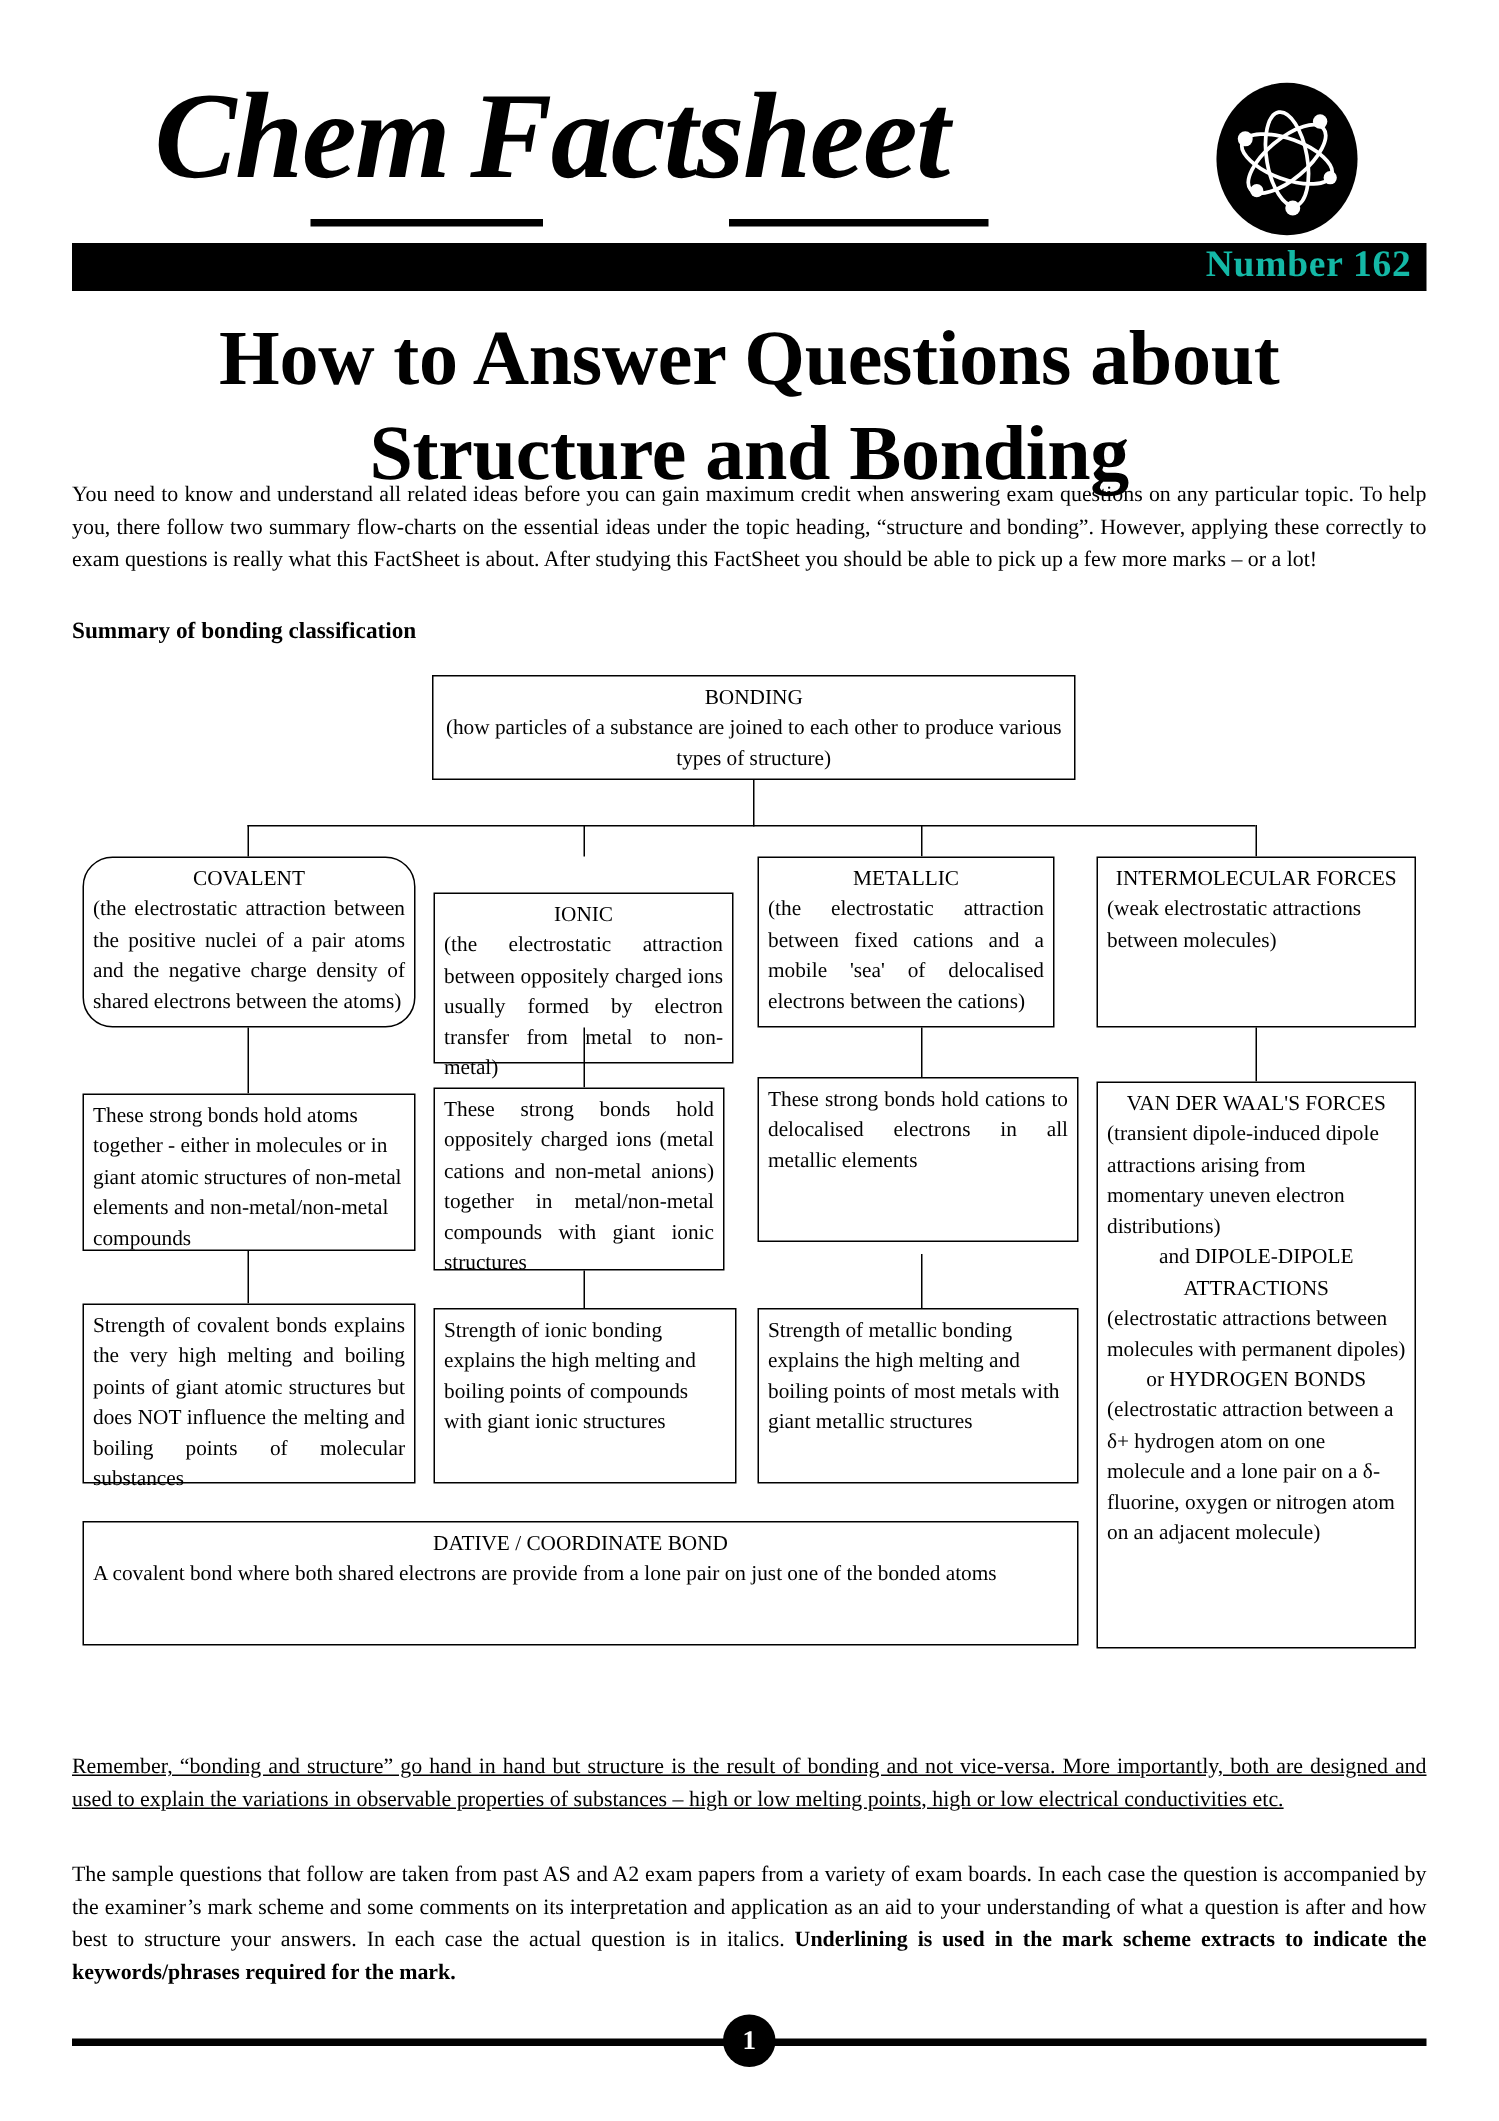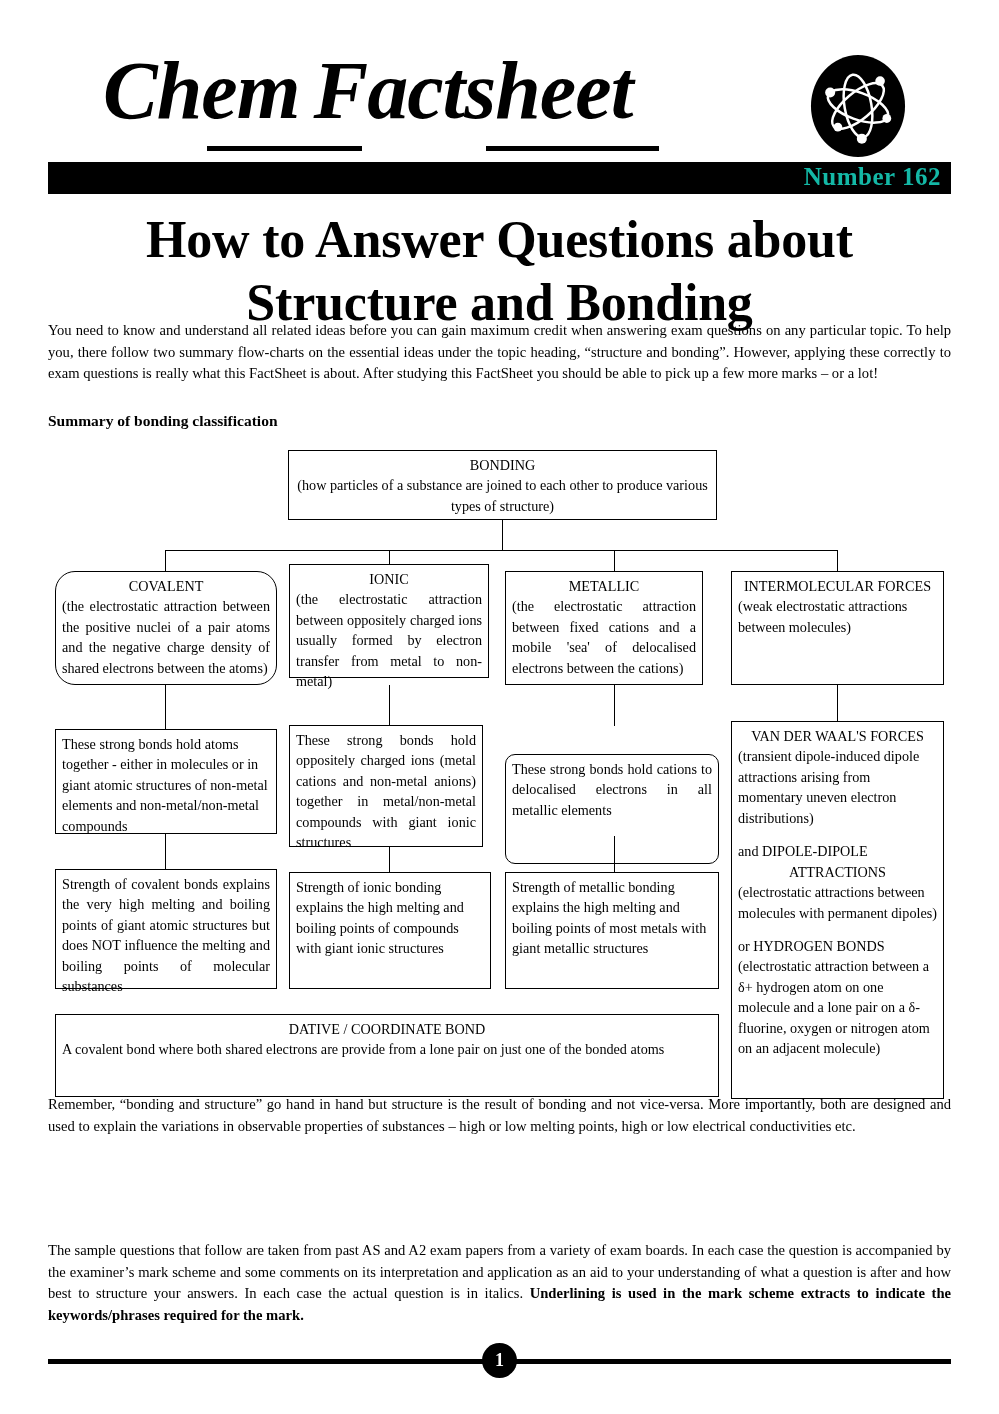--- a/index.html
+++ b/index.html
@@ -103,21 +103,21 @@
   }
   #intro-para { top: 320px; }
   .section-heading {
     position: absolute;
     left: 48px;
     top: 412px;
     font-family: "Liberation Serif", "DejaVu Serif", serif;
     font-weight: bold;
     font-size: 15.5px;
   }
-  #remember-para { top: 1094px; }
+  #remember-para { top: 1168px; text-decoration: underline; }
   #sample-para  { top: 1224px; margin-top: 16px; }
   .bold-run { font-weight: bold; }
 
   
   .flow {
     position: absolute;
     left: 0; top: 0;
     width: 999px;
     height: 1414px;
     pointer-events: none;
@@ -141,21 +141,21 @@
     display: block;
     text-align: justify;
     text-align-last: left;
   }
   .fbox .bd-left {
     display: block;
     text-align: left;
   }
   .fbox .sub-head {
     display: block;
-    margin-top: 13px;
+    text-align: center;
   }
   .fbox .sub-head-tight {
     display: block;
     text-align: center;
   }
 
   .line-v {
     position: absolute;
     width: 1.3px;
     background: #000000;
@@ -239,21 +239,21 @@
     <div class="line-v" style="left:165px; top:550px; height:21px;"></div>
     <div class="line-v" style="left:389px; top:550px; height:21px;"></div>
     <div class="line-v" style="left:614px; top:550px; height:21px;"></div>
     <div class="line-v" style="left:837px; top:550px; height:21px;"></div>
 
     <div class="fbox" style="left:55px; top:571px; width:222px; height:114px;border-radius:20px;">
       <span class="bt">COVALENT</span>
       <span class="bd">(the electrostatic attraction between the positive nuclei of a pair atoms and the negative charge density of shared electrons between the atoms)</span>
     </div>
 
-    <div class="fbox" style="left:289px; top:564px; width:200px; height:114px;">
+    <div class="fbox" style="left:289px; top:595px; width:200px; height:114px;">
       <span class="bt">IONIC</span>
       <span class="bd">(the electrostatic attraction between oppositely charged ions usually formed by electron transfer from metal to non-metal)</span>
     </div>
 
     <div class="fbox" style="left:505px; top:571px; width:198px; height:114px;">
       <span class="bt">METALLIC</span>
       <span class="bd">(the electrostatic attraction between fixed cations and a mobile 'sea' of delocalised electrons between the cations)</span>
     </div>
 
     <div class="fbox" style="left:731px; top:571px; width:213px; height:114px;">
@@ -267,21 +267,21 @@
     <div class="line-v" style="left:837px; top:685px; height:36px;"></div>
 
     <div class="fbox" style="left:55px; top:729px; width:222px; height:105px;">
       <span class="bd-left">These strong bonds hold atoms together - either in molecules or in giant atomic structures of non-metal elements and non-metal/non-metal compounds</span>
     </div>
 
     <div class="fbox" style="left:289px; top:725px; width:194px; height:122px;">
       <span class="bd">These strong bonds hold oppositely charged ions (metal cations and non-metal anions) together in metal/non-metal compounds with giant ionic structures</span>
     </div>
 
-    <div class="fbox" style="left:505px; top:754px; width:214px; height:110px;border-radius:10px;">
+    <div class="fbox" style="left:505px; top:718px; width:214px; height:110px;">
       <span class="bd">These strong bonds hold cations to delocalised electrons in all metallic elements</span>
     </div>
 
     <div class="fbox" style="left:731px; top:721px; width:213px; height:378px;">
       <span class="bt">VAN DER WAAL'S FORCES</span>
       <span class="bd-left">(transient dipole-induced dipole attractions arising from momentary uneven electron distributions)</span>
       <span class="sub-head">and DIPOLE-DIPOLE</span>
       <span class="sub-head-tight">ATTRACTIONS</span>
       <span class="bd-left">(electrostatic attractions between molecules with permanent dipoles)</span>
       <span class="sub-head">or HYDROGEN BONDS</span>

